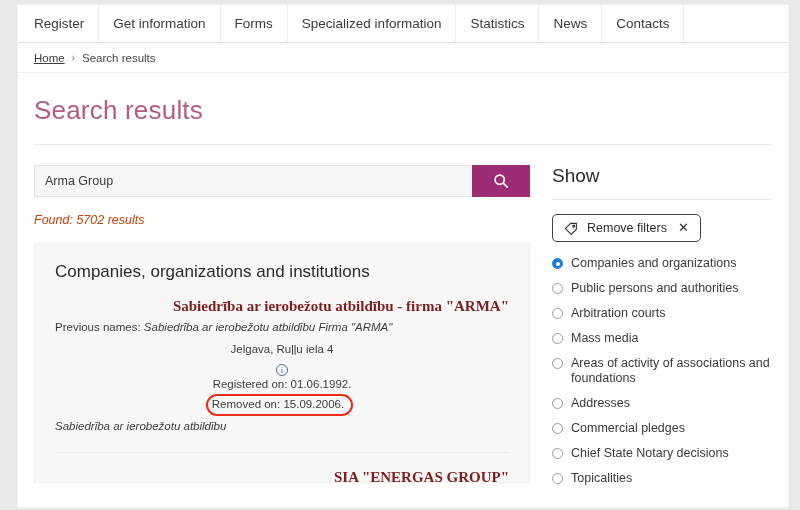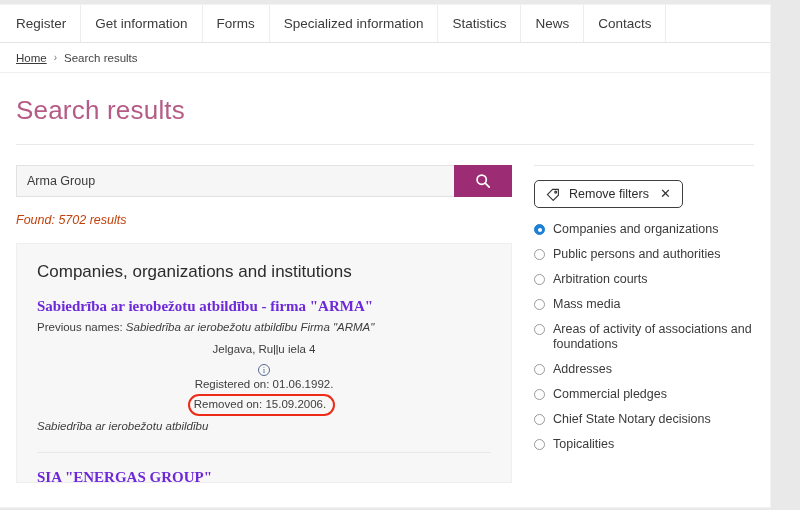--- a/index.html
+++ b/index.html
@@ -13,21 +13,21 @@
   body {
     background: #e9e9e9;
     font-family: "Liberation Sans", sans-serif;
     font-size: 13px;
     color: #333333;
   }
 
   
   .page-frame {
     position: absolute;
-    left: 0;
+    left: 18px;
     top: 5px;
     width: 770px;
     height: 502px;
     background: #ffffff;
     box-shadow: 0 0 0 1px #f2f2f2;
   }
 
   
   .topnav {
     display: flex;
@@ -140,23 +140,24 @@
   .card-heading {
     font-size: 17px;
     font-weight: 400;
     color: #2c2c2c;
     margin-bottom: 16px;
   }
   .entity-name {
     font-family: "Liberation Serif", serif;
     font-size: 15px;
     font-weight: 700;
-    color: #6d28d9;
+    color: #7f1d1d;
     margin-bottom: 6px;
     cursor: pointer;
+    text-align: right;
   }
   .entity-prev {
     font-size: 11.5px;
     color: #3d3d3d;
     margin-bottom: 8px;
   }
   .entity-prev em { font-style: italic; }
 
   .entity-line {
     font-size: 11.5px;
@@ -360,20 +361,21 @@
 
           <div class="card-divider"></div>
 
           <div class="entity-name">SIA "ENERGAS GROUP"</div>
         </div>
 
       </div>
 
       <div class="col-side">
 
+        <div class="side-title">Show</div>
         <div class="side-rule"></div>
 
         <div class="remove-filters">
           <span class="tag-icon">
             <svg width="14" height="14" viewBox="0 0 14 14" fill="none" stroke="#333333" stroke-width="1.1">
               <path d="M1.4 7.6 L6.6 2.4 L12.4 2.4 L12.4 8.2 L7.2 13.4 Z"></path>
               <circle cx="9.7" cy="5.1" r="1.0"></circle>
             </svg>
           </span>
           <span>Remove filters</span>

